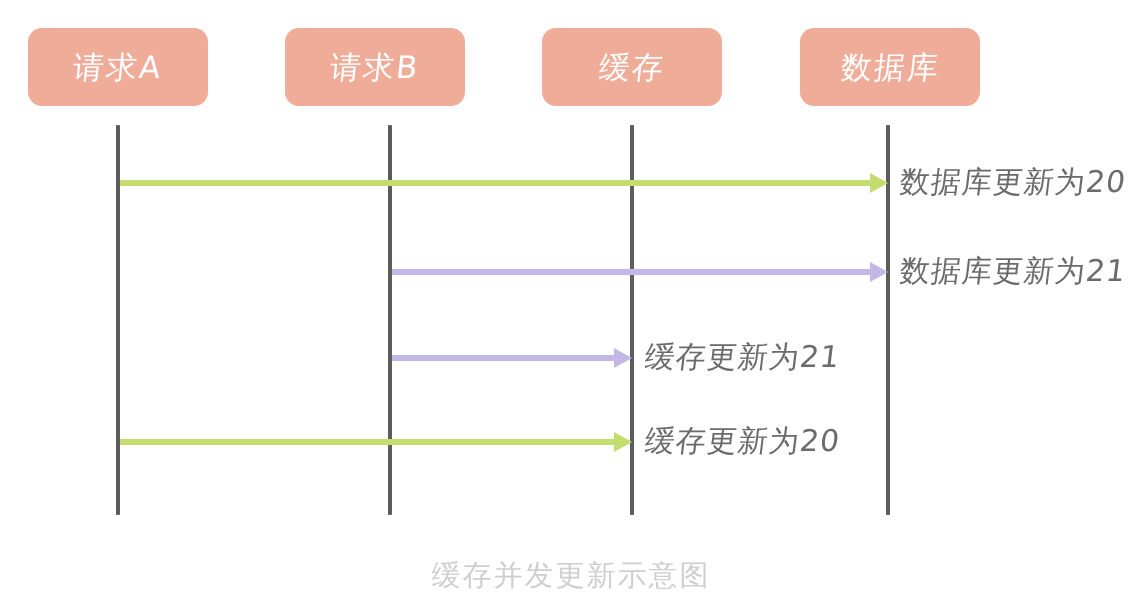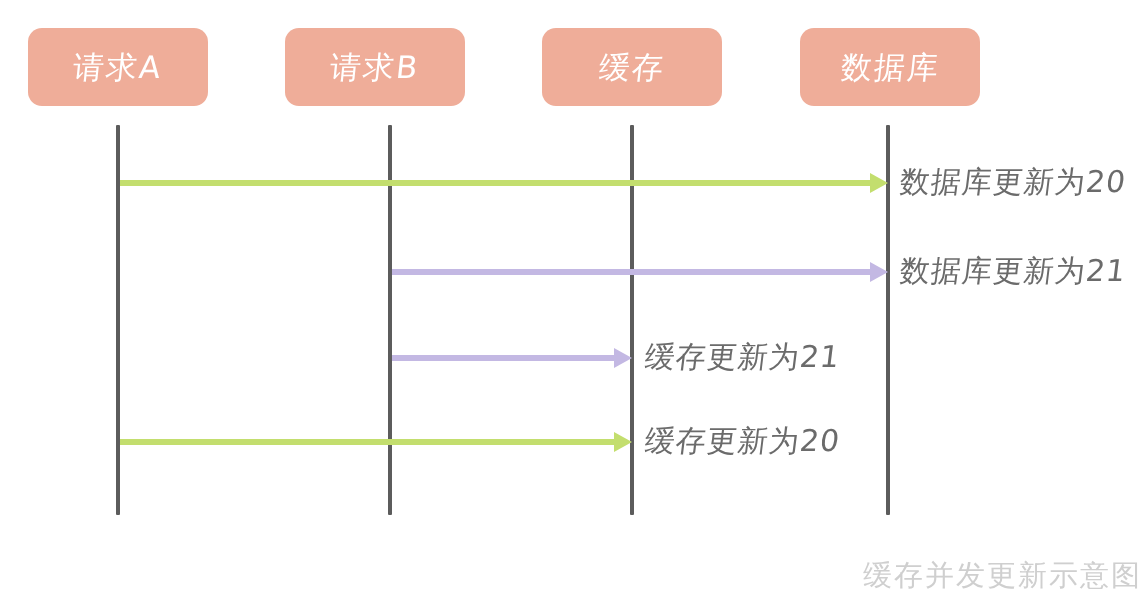--- a/index.html
+++ b/index.html
@@ -79,21 +79,21 @@
     line-height: 44px;
     letter-spacing: 1px;
     transform: skewX(-7deg);
   }
 
   
   #caption {
     position: absolute;
     left: 0;
     right: 0;
-    text-align: right;
+    text-align: center;
     color: #CFCFCF;
     font-size: 29px;
     font-family: "DejaVu Sans", sans-serif;
     letter-spacing: 2px;
     white-space: nowrap;
   }
 </style>
 </head>
 <body>
 

